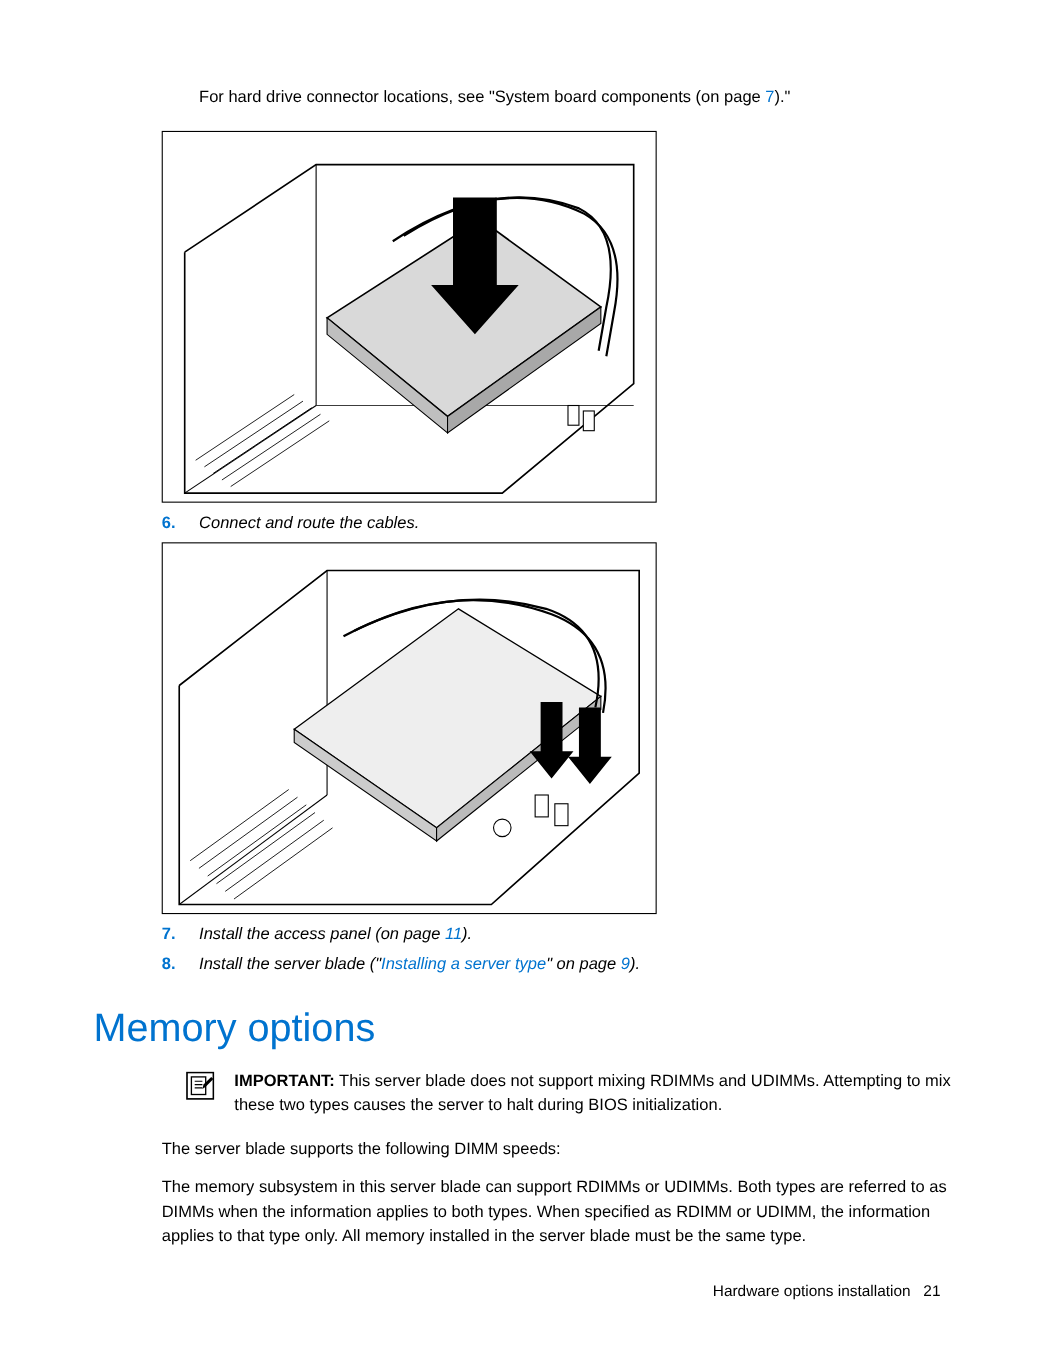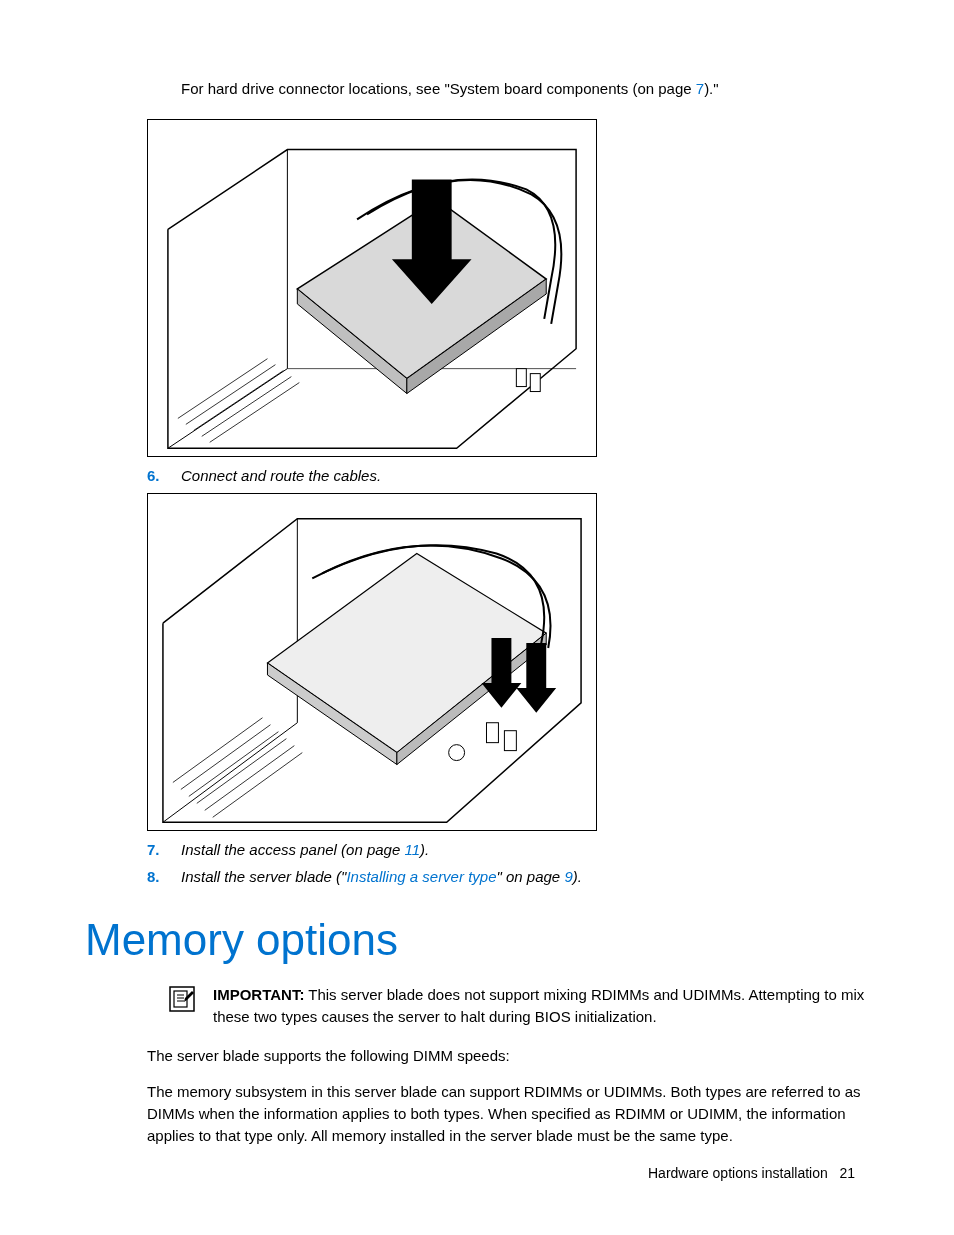--- a/index.html
+++ b/index.html
@@ -39,21 +39,21 @@
     color: #0073cf;
     font-weight: bold;
     width: 34px;
     flex-shrink: 0;
   }
   .ol-text { flex: 1; font-style: italic; }
   .link { color: #0073cf; }
   h1.section {
     color: #0073cf;
     font-weight: normal;
-    font-size: 44px;
+    font-size: 36px;
     margin-top: 20px;
     margin-bottom: 12px;
   }
   .note-row {
     display: flex;
     margin-left: 84px;
     margin-bottom: 18px;
     justify-content: space-between;
   }
   .note-icon {

